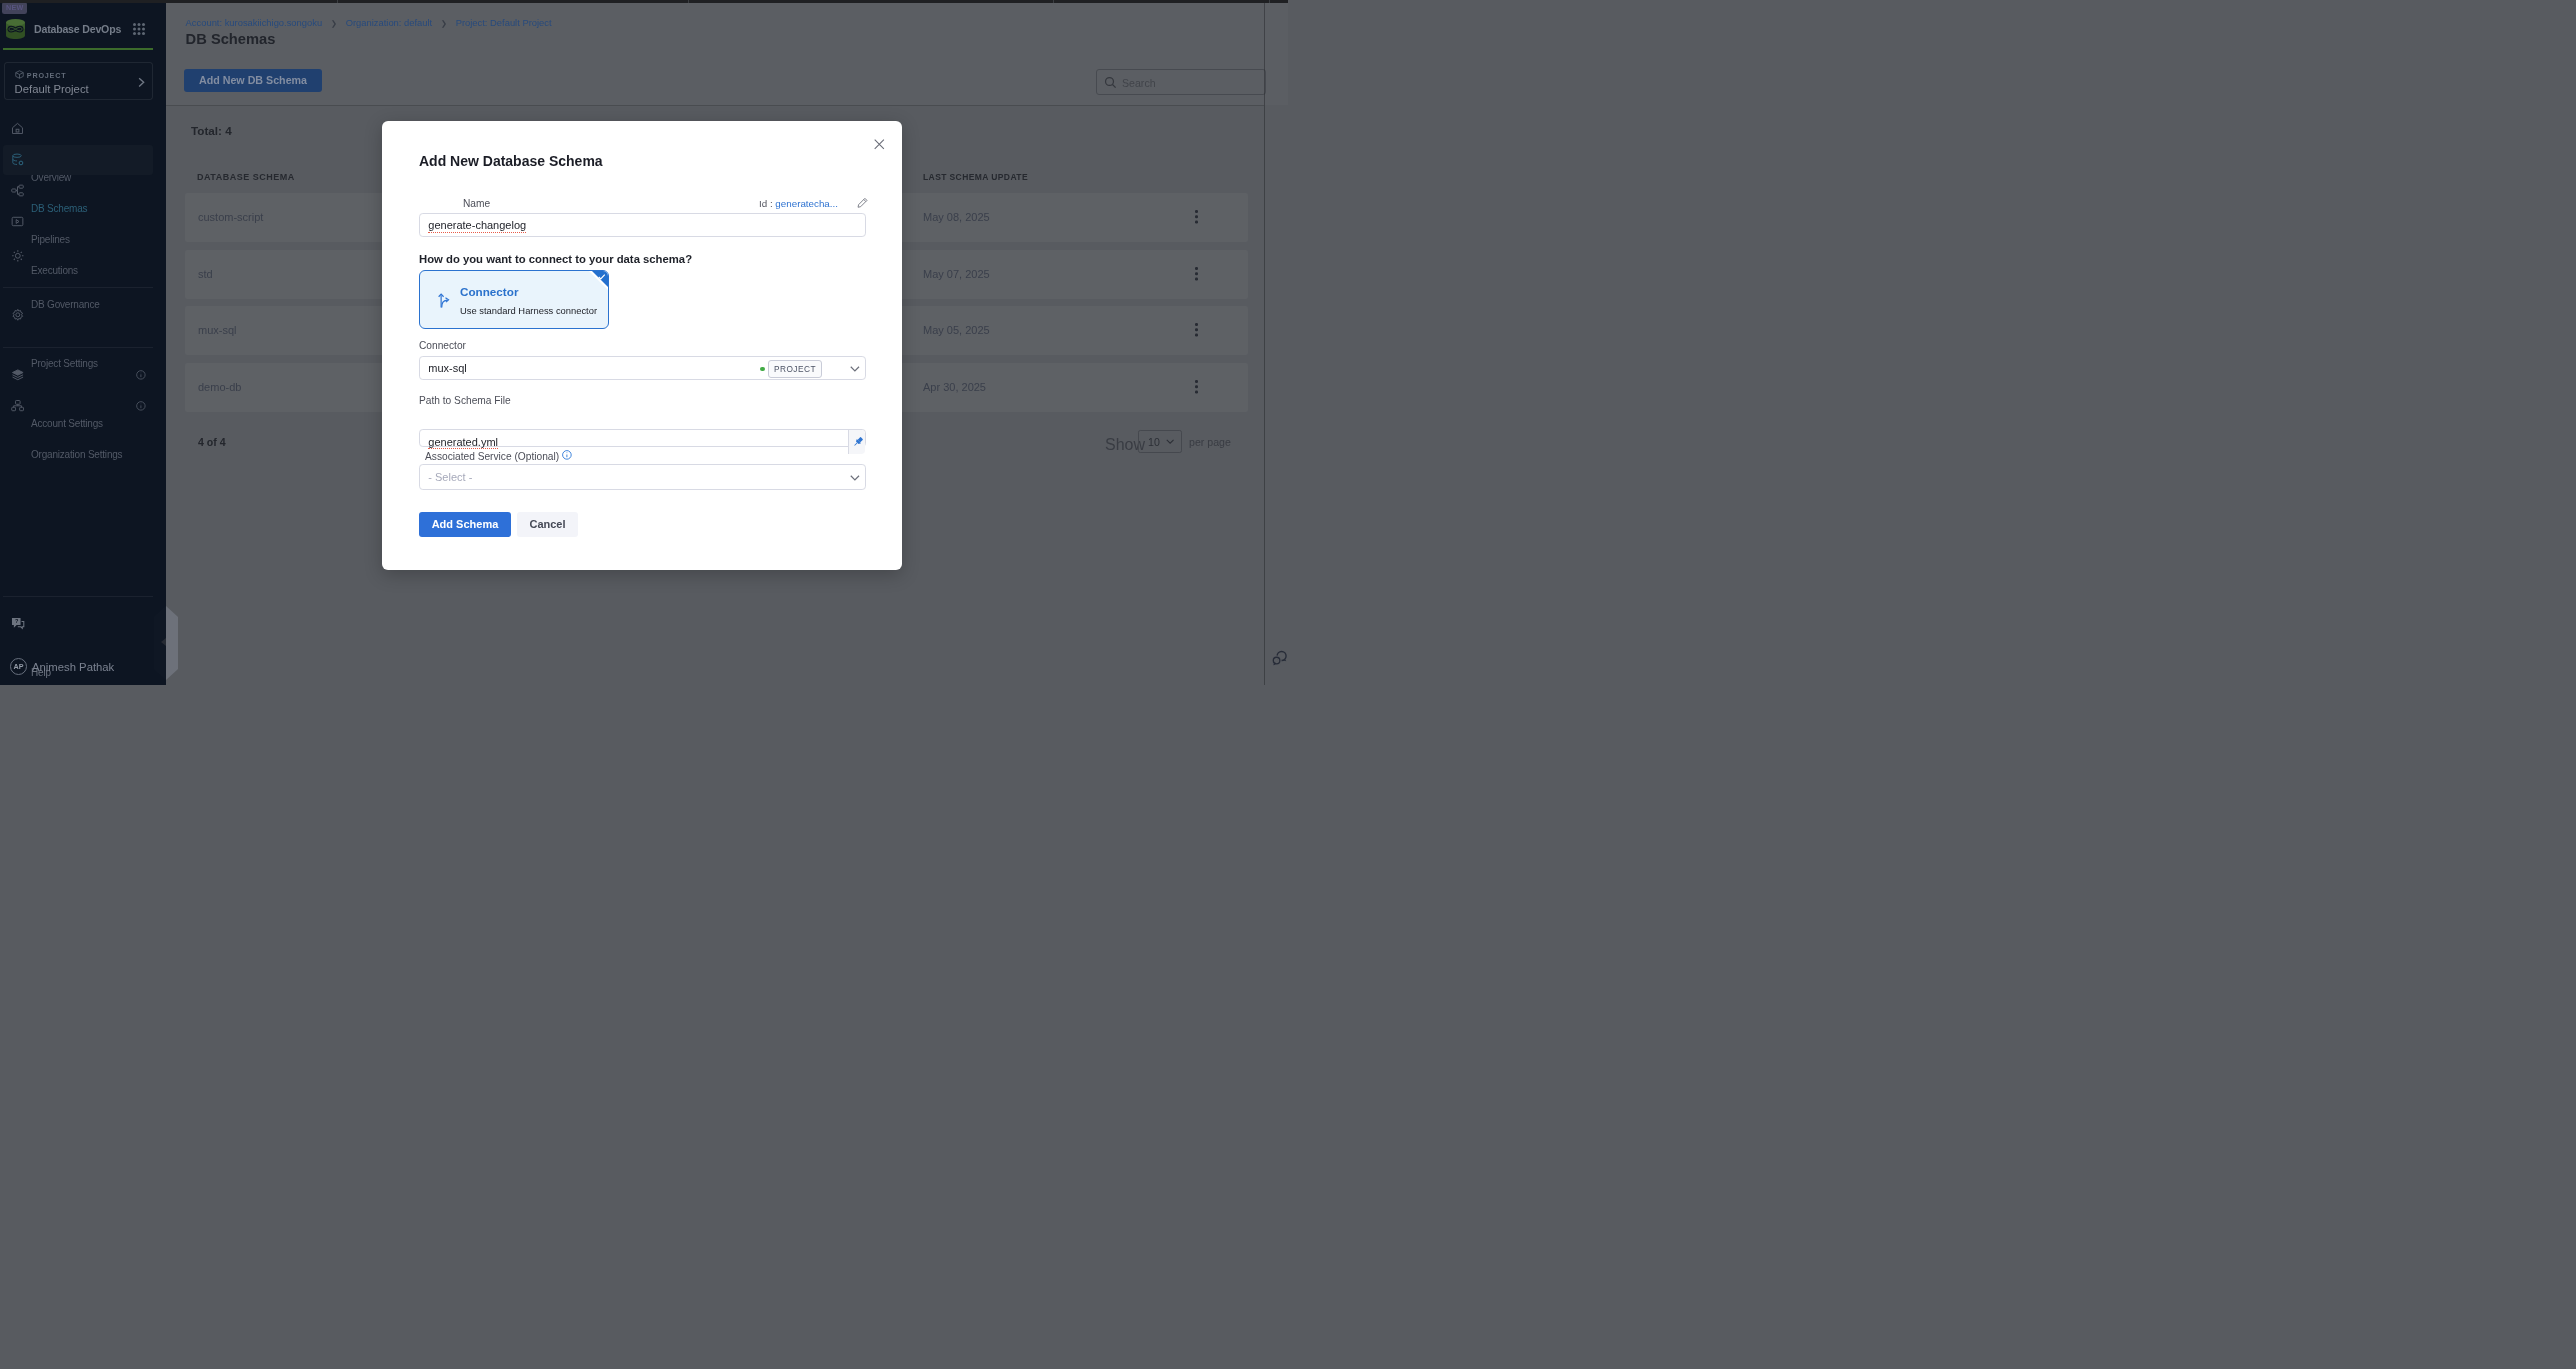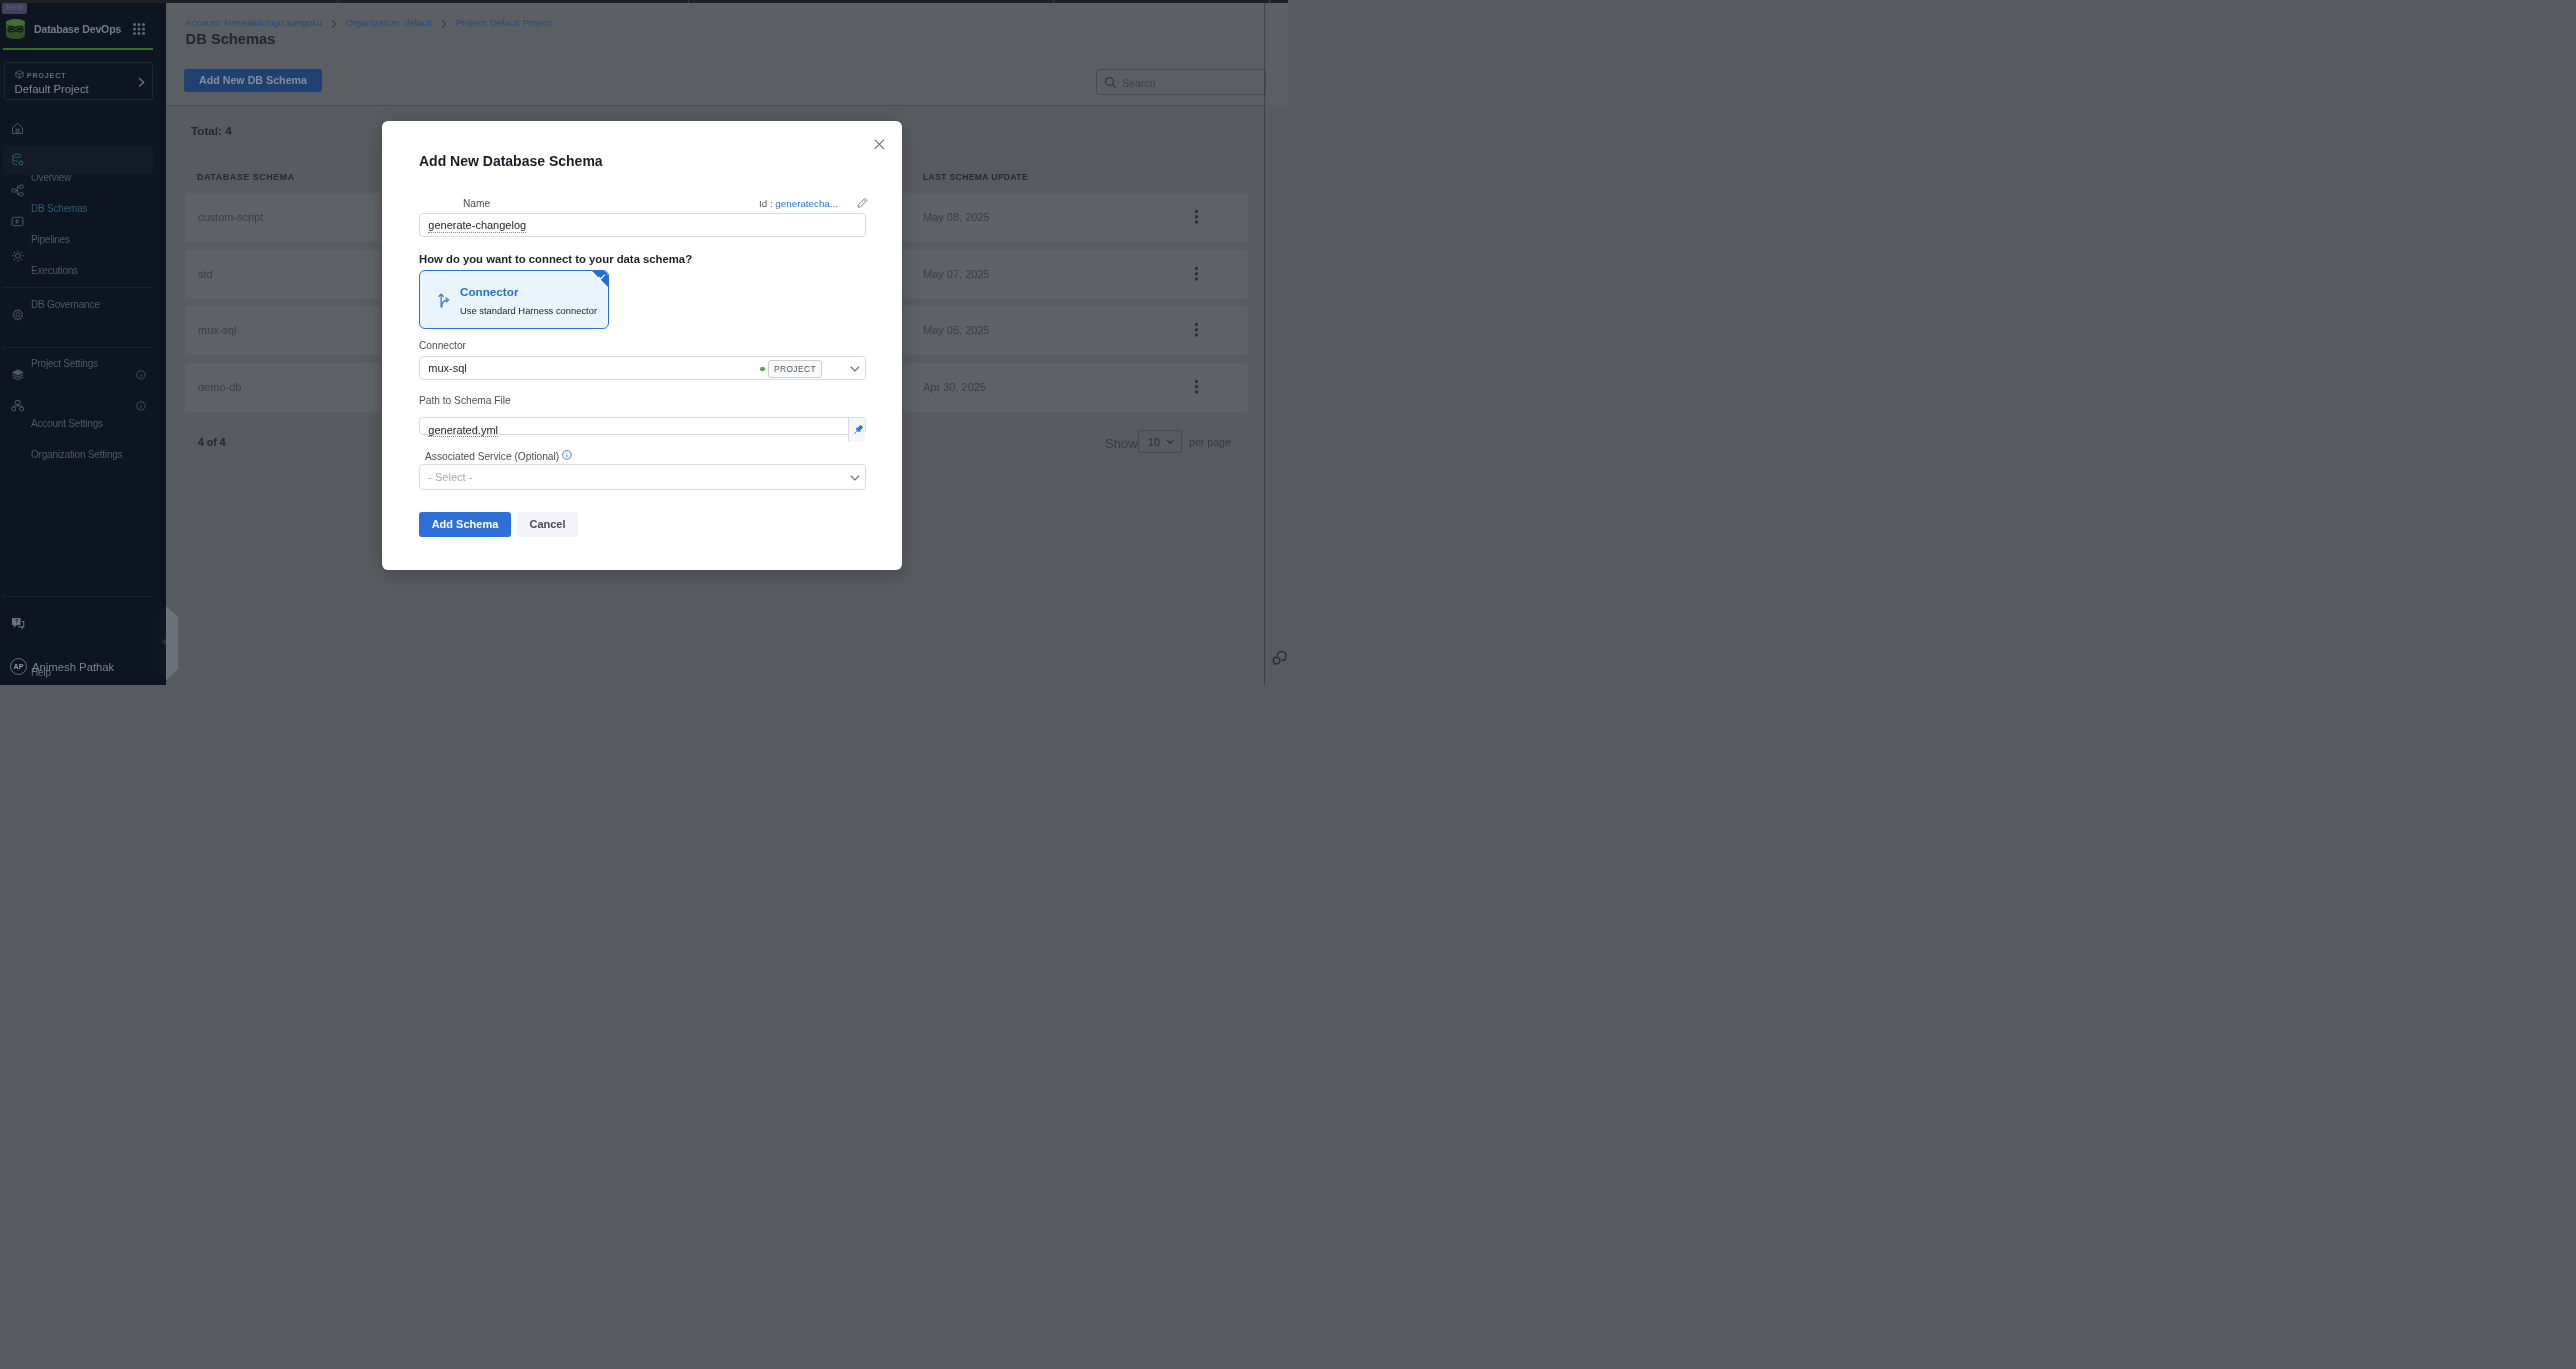--- a/index.html
+++ b/index.html
@@ -58,21 +58,21 @@
       <span class="dt">May 05, 2025</span>
       <span class="menu"></span>
     </div>
   <div class="abs row" style="top:363px;">
       <span class="nm">demo-db</span>
       <span class="dt">Apr 30, 2025</span>
       <span class="menu"></span>
     </div>
 
   <div class="abs" style="left:32px; top:436px; font-size:10.6px; font-weight:bold; color:#23262c;">4 of 4</div>
-  <div class="abs" style="left:939px; top:436px; font-size:13px; color:#393c43;">Show</div>
+  <div class="abs" style="left:939px; top:436px; font-size:16px; color:#393c43;">Show</div>
   <div class="abs" style="left:972px; top:430px; width:44px; height:22.6px; border:0.8px solid #45484e; border-radius:2.3px;">
     <span class="abs" style="left:9px; top:5.3px; font-size:10.6px; color:#2c2f36;">10</span>
     <svg class="abs" style="left:27px; top:8.3px;" width="8.3" height="5.3" viewBox="0 0 11 7" fill="none" stroke="#2c2f36" stroke-width="1.4">
         <path d="M1 1 L5.5 5.5 L10 1"></path>
       </svg>
   </div>
   <div class="abs" style="left:1023px; top:436px; font-size:10.6px; color:#393c43;">per page</div>
 
   <div class="abs" style="left:1098px; top:3px; width:0.8px; height:682px; background:rgba(32,34,38,0.45);"></div>
 
@@ -272,21 +272,21 @@
   <div class="abs inp" style="left:37px; top:235px; width:447px; height:24px;">
     <span class="abs" style="left:8.3px; top:5.3px; font-size:11px; color:#23252c;">mux-sql</span>
     <span class="abs" style="left:340px; top:9.8px; width:4.5px; height:4.5px; border-radius:50%; background:#42ab45;"></span>
     <span class="abs" style="left:348px; top:2.6px; width:54px; height:18px; border:0.8px solid #c9ccd8; border-radius:3px; background:#f9fafc; text-align:center; line-height:17.3px; font-size:8.3px; letter-spacing:0.5px; color:#4c5365;">PROJECT</span>
     <svg class="abs" style="left:430px; top:9px;" width="9.8" height="6" viewBox="0 0 13 8" fill="none" stroke="#6c6f7a" stroke-width="1.6">
         <path d="M1 1 L6.5 6.5 L12 1"></path>
       </svg>
   </div>
 
   <div class="abs lbl" style="left:37px; top:274px;">Path to Schema File</div>
-  <div class="abs inp" style="left:37px; top:296px; width:447px; height:18px;">
+  <div class="abs inp" style="left:37px; top:308px; width:447px; height:18px;">
     <span class="abs" style="left:8.3px; top:5.7px; font-size:11px; color:#23252c; border-bottom:1.1px dotted #e85c4a; padding-bottom:0.8px;">generated.yml</span>
     <div class="abs" style="right:0; top:0; width:17.3px; height:24px; background:#f5f6f9; border-left:0.8px solid #d8dae4; border-radius:0 3.8px 3.8px 0;">
       <svg class="abs" style="left:3px; top:6px;" width="12" height="12" viewBox="0 0 16 16">
         <g transform="rotate(45 8 8)" fill="#2e74d1">
           <rect x="5.6" y="0.8" width="4.8" height="5.6" rx="0.8"></rect>
           <path d="M4 6.2 h8 l-1.6 3.2 h-4.8 z"></path>
           <rect x="7.45" y="9.4" width="1.1" height="5.2" rx="0.5"></rect>
         </g>
       </svg>
     </div>

